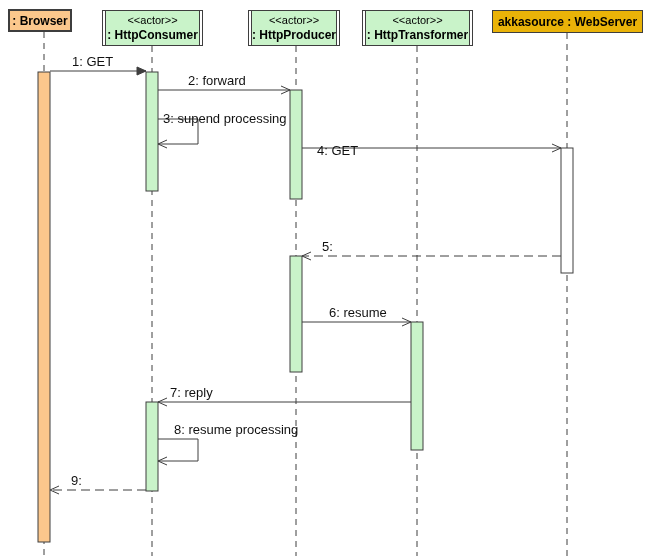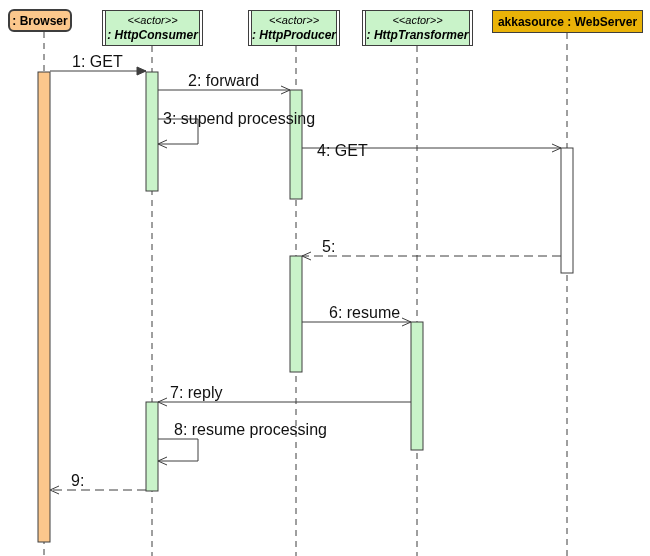--- a/index.html
+++ b/index.html
@@ -11,26 +11,26 @@
   .participant{
     position:absolute;box-sizing:border-box;border:1px solid #3e3e3e;
     display:flex;align-items:center;justify-content:center;
   }
   .participant.plain{text-align:center;}
   .participant.plain .pname{white-space:nowrap;}
   #p0{border-width:2px;}
   .participant.actor{background:#ffffff;padding:0 2px;align-items:stretch;}
   .actor .inner{
     flex:1;box-sizing:border-box;border-left:1px solid #3e3e3e;border-right:1px solid #3e3e3e;
-    display:flex;flex-direction:column;align-items:center;justify-content:center;gap:1px;font-style:italic;
+    display:flex;flex-direction:column;align-items:center;justify-content:center;gap:1px;
   }
   .stereo{font-size:11px;font-weight:normal;color:#000;line-height:13px;}
   .pname{font-size:12px;font-weight:bold;color:#000;line-height:14px;}
   .msg-label{
-    position:absolute;font-size:16px;line-height:13px;color:#111;white-space:nowrap;
+    position:absolute;font-size:13px;line-height:13px;color:#111;white-space:nowrap;
   }
 </style>
 </head>
 <body>
 
 <div class="stage">
   <svg id="layer" width="650" height="556" viewBox="0 0 650 556">
       <line x1="44" y1="32" x2="44" y2="556" stroke="#3E3E3E" stroke-width="1" stroke-dasharray="6,5"></line>
       <line x1="152" y1="46" x2="152" y2="556" stroke="#3E3E3E" stroke-width="1" stroke-dasharray="6,5"></line>
       <line x1="296" y1="46" x2="296" y2="556" stroke="#3E3E3E" stroke-width="1" stroke-dasharray="6,5"></line>
@@ -56,21 +56,21 @@
       <line x1="302" y1="322" x2="411" y2="322" stroke="#3E3E3E" stroke-width="1"></line>
       <polyline points="402,318 411,322 402,326" fill="none" stroke="#3E3E3E" stroke-width="1"></polyline>
       <line x1="411" y1="402" x2="158" y2="402" stroke="#3E3E3E" stroke-width="1"></line>
       <polyline points="167,398 158,402 167,406" fill="none" stroke="#3E3E3E" stroke-width="1"></polyline>
       <path d="M 158 439 L 198 439 L 198 461 L 158 461" fill="none" stroke="#3E3E3E" stroke-width="1"></path>
       <polyline points="167,457 158,461 167,465" fill="none" stroke="#3E3E3E" stroke-width="1"></polyline>
       <line x1="146" y1="490" x2="50" y2="490" stroke="#3E3E3E" stroke-width="1" stroke-dasharray="9,5"></line>
       <polyline points="59,486 50,490 59,494" fill="none" stroke="#3E3E3E" stroke-width="1"></polyline>
     </svg>
 
-  <div class="participant plain" id="p0" style="left: 8px; top: 9px; width: 64px; height: 23px; background: rgb(251, 199, 140); border-radius: 6px;">
+  <div class="participant plain" id="p0" style="left: 8px; top: 9px; width: 64px; height: 23px; background: rgb(251, 199, 140);">
     <span class="pname">: Browser</span>
   </div>
 
   <div class="participant actor" id="p1" style="left: 102px; top: 10px; width: 101px; height: 36px;">
     <div class="inner" style="background: rgb(201, 243, 201);">
       <span class="stereo">&lt;&lt;actor&gt;&gt;</span>
       <span class="pname">: HttpConsumer</span>
     </div>
   </div>
 

